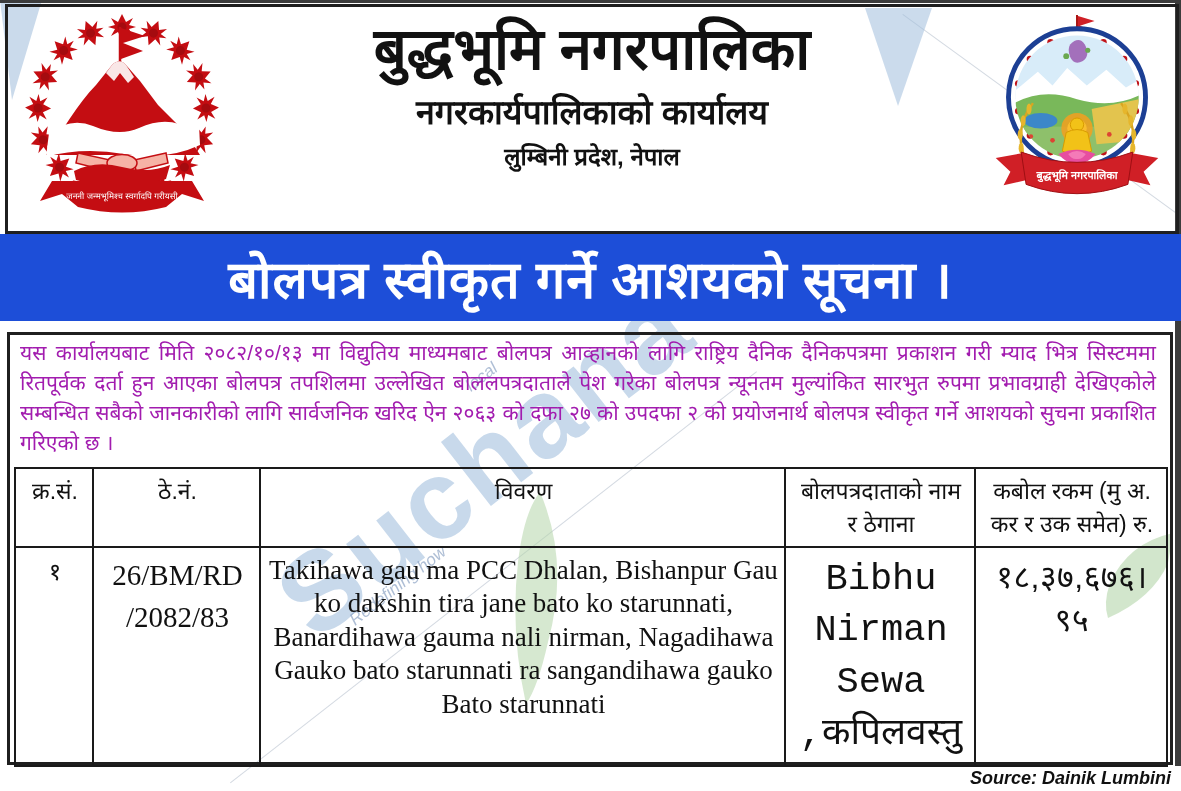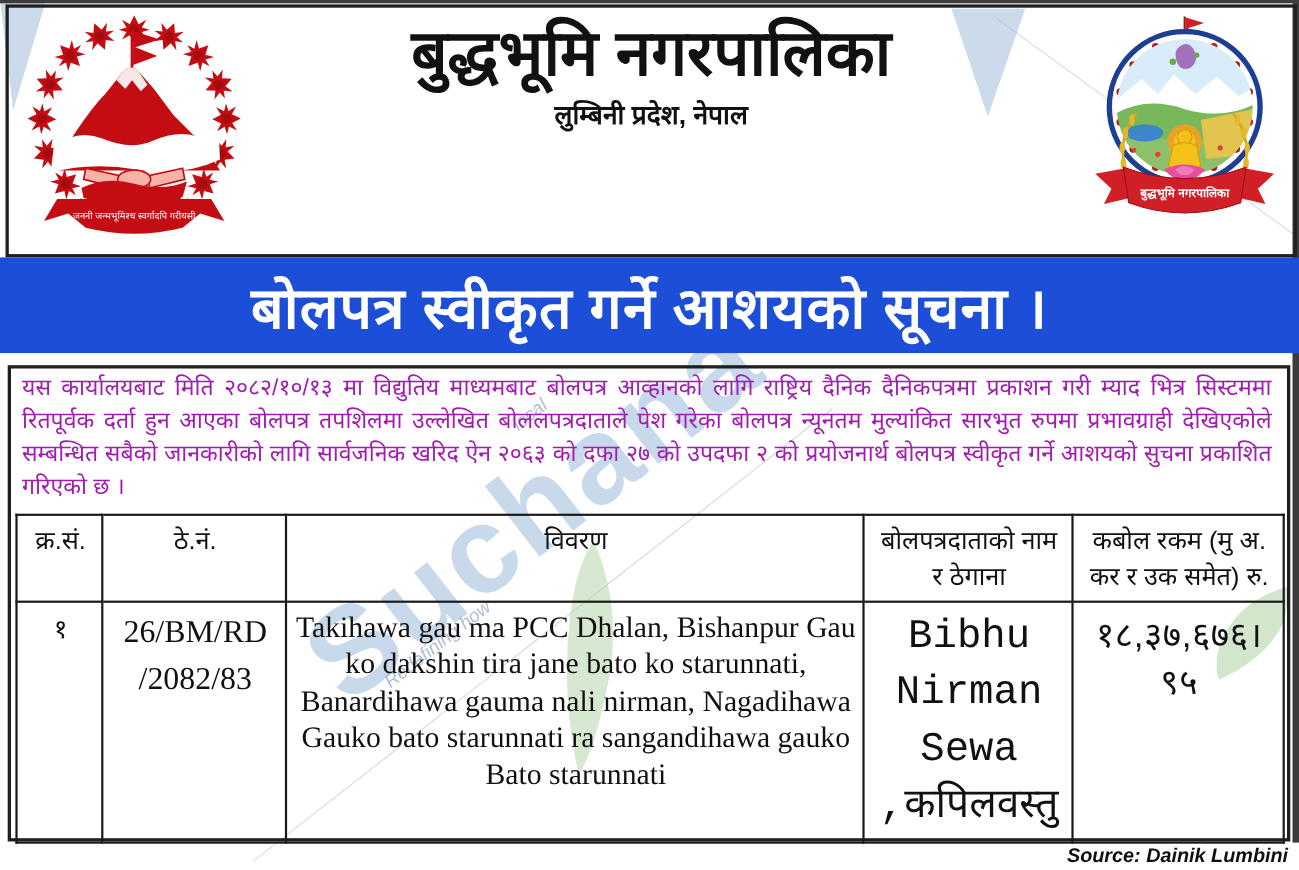--- a/index.html
+++ b/index.html
@@ -156,20 +156,21 @@
       <path d="M58,160 q22,-11 48,-4 q26,7 48,-2 L150,168 q-46,13 -90,1 Z" fill="#c40d12"></path>
 
       <g>
         <path d="M36,170 L176,170 L188,190 L166,183 L150,196 q-44,11 -88,0 L46,183 L24,190 Z" fill="#c40d12"></path>
         <text x="106" y="188" text-anchor="middle" font-size="8.5" fill="#ffffff" font-family="Liberation Sans, sans-serif">जननी जन्मभूमिश्च स्वर्गादपि गरीयसी</text>
       </g>
     </svg>
 
     <div class="header-text">
       <div class="h-title">बुद्धभूमि नगरपालिका</div>
+      <div class="h-office">नगरकार्यपालिकाको कार्यालय</div>
       <div class="h-addr2">लुम्बिनी प्रदेश, नेपाल</div>
     </div>
 
     <svg class="logo-right" width="186" height="200" viewBox="0 0 190 200">
 
       <g>
         <line x1="95" y1="4" x2="95" y2="28" stroke="#a8120f" stroke-width="2"></line>
         <path d="M96,5 L113,10 L98,15 L112,20 L96,25 Z" fill="#d01f26"></path>
       </g>
       <circle cx="95" cy="88" r="70" fill="#ffffff" stroke="#1c3f94" stroke-width="5"></circle>

